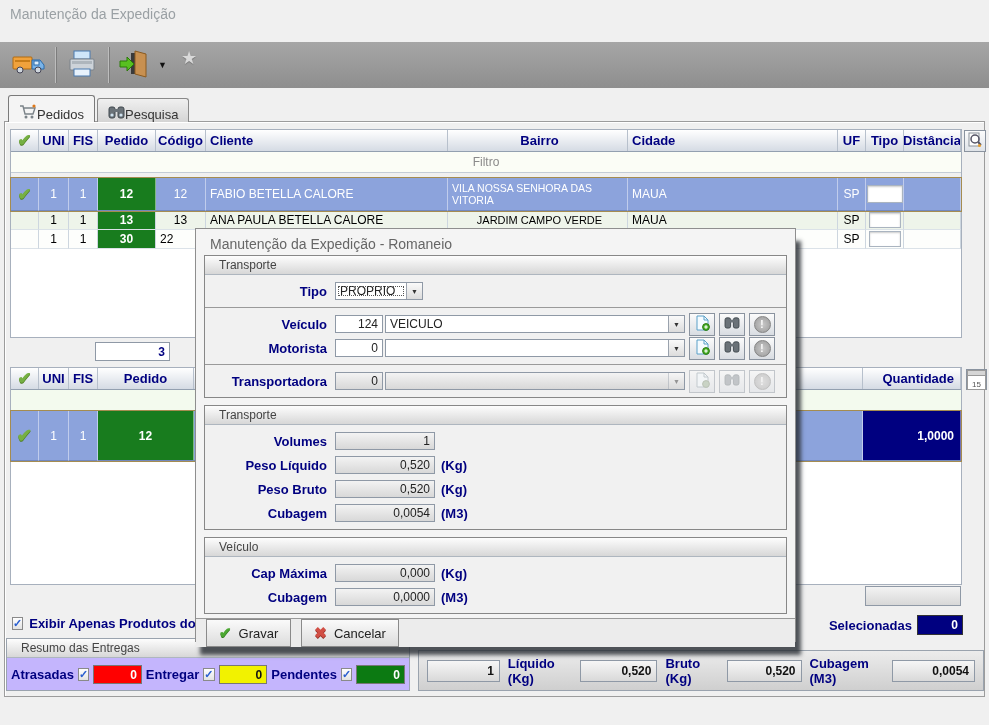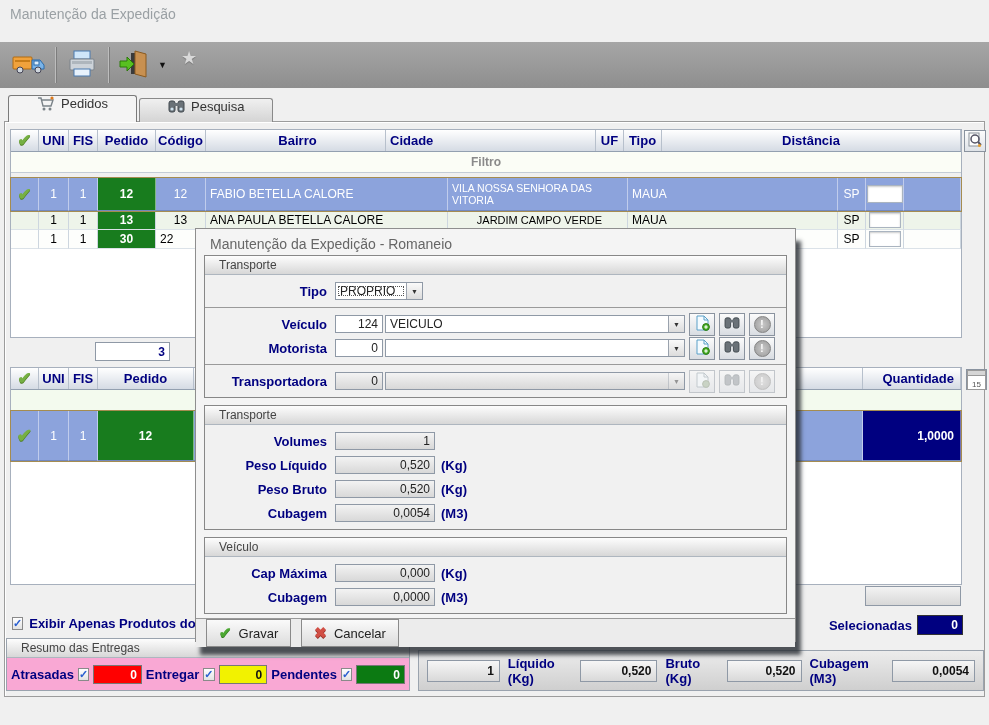--- a/index.html
+++ b/index.html
@@ -10,21 +10,21 @@
   .titlebar .txt{position:absolute;left:10px;top:6px;font-size:14px;color:#9aa0a4;}
   
   .toolbar{position:absolute;top:42px;left:0;right:0;height:46px;
            background:linear-gradient(#a6a6a6,#8e8e8e);display:flex;align-items:center;padding-left:8px;box-sizing:border-box;}
   .tbtn{width:42px;height:42px;display:flex;align-items:center;justify-content:center;background:transparent;border:none;}
   .tsep{width:1px;height:36px;background:#bdbdbd;margin:0 5px;box-shadow:1px 0 0 #7d7d7d;}
   .caret{font-size:9px;color:#111;margin-left:2px;}
   .star{color:#d9d9d9;font-size:18px;margin:-14px 0 0 14px;text-shadow:0 1px 1px #777;}
   
   .tabstrip{position:absolute;top:96px;left:8px;height:26px;display:flex;align-items:flex-end;z-index:5;}
-  .tab{height:23px;display:flex;align-items:flex-start;gap:6px;padding:0 28px;margin-right:2px;
+  .tab{height:23px;display:flex;align-items:flex-end;gap:0;padding:0 10px;margin-right:2px;
        border:1px solid #898989;border-bottom:none;border-radius:3px 3px 0 0;
        background:linear-gradient(#f0f0f0,#d4d4d4);color:#333;font-size:13px;}
   .tab.active{height:26px;background:#f4f4f4;border-color:#7a7a7a;position:relative;z-index:6;}
   
   .content{position:absolute;top:121px;left:4px;width:981px;height:576px;
            background:#f0f0f0;border:1px solid #9c9c9c;box-shadow:inset 1px 1px 0 #fff;box-sizing:border-box;}
   
   .grid{position:absolute;background:#fff;border:1px solid #a7b0bd;box-sizing:border-box;}
   .grow{display:flex;width:100%;box-sizing:border-box;}
   .grow>div{box-sizing:border-box;border-right:1px solid #b7c0cc;overflow:hidden;
@@ -57,21 +57,21 @@
   .iconbtn{width:22px;height:22px;border:1px solid #8a939f;background:linear-gradient(#fcfcfc,#dfe3e8);
            display:flex;align-items:center;justify-content:center;box-sizing:border-box;}
   .fld{background:#fff;border:1px solid #8f99a6;box-sizing:border-box;font-size:12px;
        display:flex;align-items:center;}
   .fld.num{justify-content:flex-end;padding-right:4px;}
   .fld.dis{background:linear-gradient(#f3f3f3,#d8d8d8);color:#222;}
   .navylbl{color:#000080;font-weight:bold;font-size:13px;}
   .checkbox{width:13px;height:13px;border:1px solid #8a8a8a;background:linear-gradient(#fff,#e2e2e2);
             display:inline-flex;align-items:center;justify-content:center;font-size:11px;color:#2a5fd0;font-weight:bold;box-sizing:border-box;}
   
-  .groupbox{border:1px solid #9aa3ae;background:#f9a8d4;box-sizing:border-box;}
+  .groupbox{border:1px solid #9aa3ae;background:#c4b5fd;box-sizing:border-box;}
   .gcaption{height:18px;background:linear-gradient(#fdfdfd,#d7d7d7);border-bottom:1px solid #aeb6bf;
             display:flex;align-items:center;padding-left:14px;color:#444;font-size:12px;}
   .statbox{height:19px;width:62px;border:1px solid #777;display:flex;align-items:center;justify-content:flex-end;
            padding-right:4px;font-weight:bold;box-sizing:border-box;}
   .totfld{height:22px;border:1px solid #8f99a6;background:linear-gradient(#f6f6f6,#d9d9d9);
           display:flex;align-items:center;justify-content:flex-end;padding-right:5px;font-weight:bold;color:#111;box-sizing:border-box;}
   
   .statusbar{position:absolute;left:0;right:0;bottom:0;height:27px;
              background:linear-gradient(#43484e,#23272b);border-top:1px solid #5a5f66;}
   .statusbar .num{position:absolute;left:8px;top:5px;color:#f4f414;font-weight:bold;font-style:italic;font-size:13px;}
@@ -192,37 +192,40 @@
         </div>
       <div class="a2">
           <span>FIS</span>
         </div>
       <div class="a3">
           <span>Pedido</span>
         </div>
       <div class="a4">
           <span>Código</span>
         </div>
+      <div class="a5">
+          <span>Cliente</span>
+        </div>
       <div class="a6">
           <span>Bairro</span>
         </div>
       <div class="a7">
           <span>Cidade</span>
         </div>
       <div class="a8">
           <span>UF</span>
         </div>
       <div class="a9">
           <span>Tipo</span>
         </div>
       <div class="a10">
           <span>Distância</span>
         </div>
     </div>
-    <div class="gfilter" style="display:flex;align-items:center;justify-content:center;font-weight:bold;">
+    <div class="gfilter" style="display:flex;align-items:center;justify-content:center;">
       <span>Filtro</span>
     </div>
     <div class="gap4"></div>
 
     <div class="grow rsel sel-outline" style="height:33px;">
       <div class="a0">
           <span class="chk-green">✔</span>
         </div>
       <div class="a1">1</div>
       <div class="a2">1</div>

